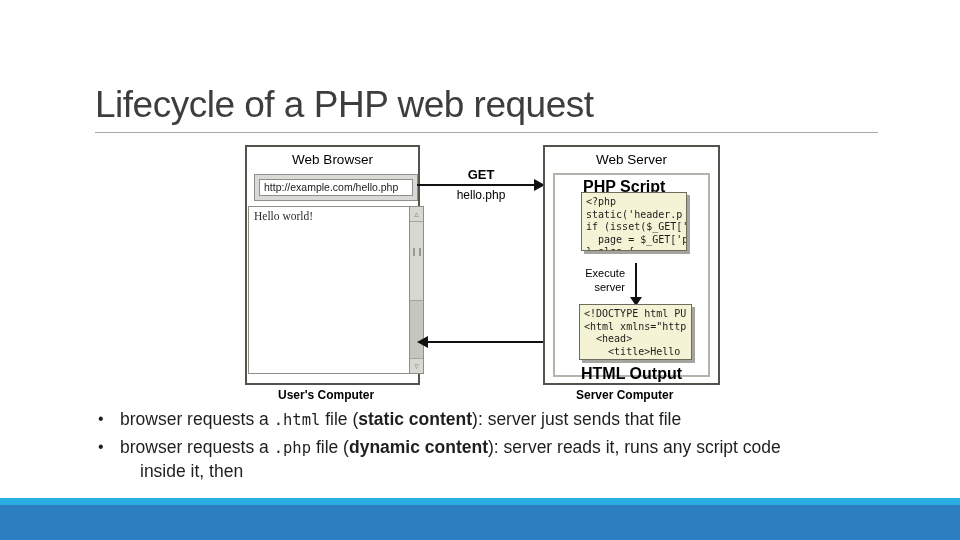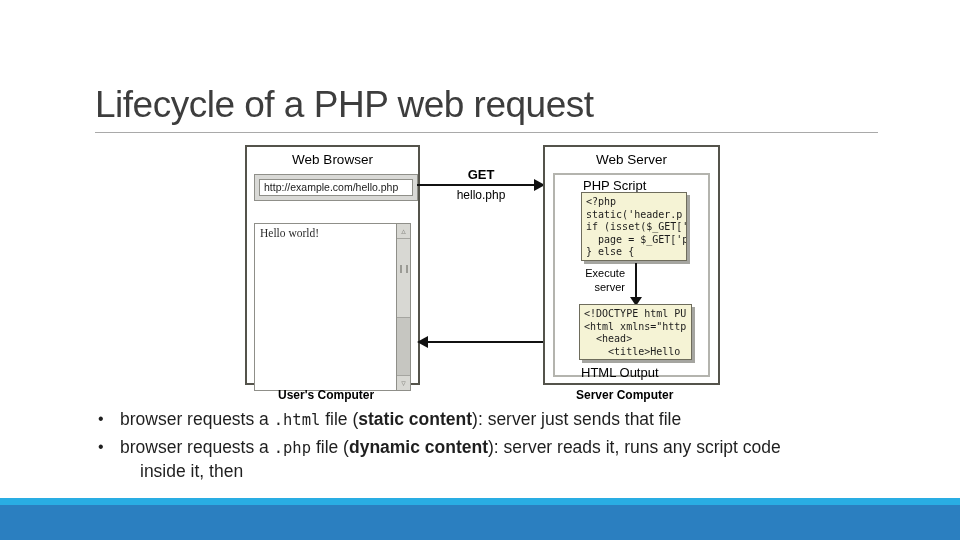--- a/index.html
+++ b/index.html
@@ -17,39 +17,39 @@
   .comp-box .box-title{text-align:center;font-weight:normal;font-size:13.5px;color:#000;
                        padding-top:5px;}
   .box-caption{position:absolute;font-weight:bold;font-size:12px;color:#000;white-space:nowrap;margin-left:28px;}
 
   
   .urlbar{position:absolute;left:7px;top:27px;width:164px;height:27px;background:#d9d9d6;
           border:1px solid #8f8f89;box-sizing:border-box;}
   .urlinput{position:absolute;left:4px;top:4px;right:4px;bottom:4px;background:#fff;
             border:1px solid #8f8f89;font-size:10.5px;line-height:15px;padding-left:4px;
             color:#1a1a1a;white-space:nowrap;overflow:hidden;}
-  .browser-content{position:absolute;left:7px;top:59px;width:157px;height:168px;background:#fff;
-                   border:1px solid #8f8f89;box-sizing:border-box;margin-top:17px;}
+  .browser-content{position:absolute;left:1px;top:59px;width:176px;height:168px;background:#fff;
+                   border:1px solid #8f8f89;box-sizing:border-box;}
   .page-text{position:absolute;left:5px;top:3px;font-family:"Liberation Serif",serif;
              font-size:11.5px;color:#2a2a2a;}
   .scrollbar{position:absolute;right:0;top:0;width:14px;height:100%;background:#c6c6c1;
              border-left:1px solid #8f8f89;box-sizing:border-box;}
   .sb-btn{position:absolute;left:0;width:100%;height:14px;background:#d8d8d3;
           color:#8f8f89;font-size:9px;line-height:14px;text-align:center;}
   .sb-btn.up{top:0;border-bottom:1px solid #a5a5a0;}
   .sb-btn.down{bottom:0;border-top:1px solid #a5a5a0;}
   .sb-handle{position:absolute;left:0;top:15px;width:100%;height:78px;background:#d8d8d3;
              border-bottom:1px solid #a5a5a0;}
   .grip{position:absolute;left:3px;top:26px;width:4px;height:8px;
         border-left:2px solid #9a9a94;border-right:2px solid #9a9a94;}
 
   
   .server-panel{position:absolute;left:8px;top:26px;width:157px;height:204px;
                 border:2px solid #b4b4ae;background:#fff;box-sizing:border-box;}
-  .code-label{position:absolute;font-weight:normal;font-size:13px;color:#000;white-space:nowrap;}
+  .code-label{position:absolute;font-weight:bold;font-size:16px;color:#000;white-space:nowrap;}
   .code-box{position:absolute;background:#f5f3d5;border:1px solid #6e6c5c;
             box-shadow:3px 3px 0 #a5a5a0;overflow:hidden;box-sizing:border-box;
             padding:3px 0 0 4px;}
   .code-box div{font-family:"DejaVu Sans Mono",monospace;font-size:10px;line-height:12.5px;
                 color:#1c1c1c;white-space:pre;}
   .exec-label{position:absolute;font-size:11px;line-height:14px;color:#000;text-align:right;}
 
   
   .hline{position:absolute;height:2px;background:#111;}
   .vline{position:absolute;width:2px;background:#111;}
@@ -108,21 +108,21 @@
   <div class="get-label">GET</div>
   <div class="get-sublabel">hello.php</div>
 
   <div class="hline" style="left:426px;top:341px;width:154px;"></div>
   <div class="arr-left" style="left:417px;top:336px;"></div>
 
   <div class="comp-box" style="left:543px;top:145px;width:177px;">
     <div class="box-title">Web Server</div>
     <div class="server-panel">
       <div class="code-label" style="left:28px;top:3px;">PHP Script</div>
-      <div class="code-box" style="left:26px;top:17px;width:106px;height:69px;">
+      <div class="code-box" style="left:26px;top:17px;width:106px;height:59px;">
         <div>&lt;?php</div>
         <div>static('header.p</div>
         <div>if (isset($_GET['</div>
         <div>  page = $_GET['p</div>
         <div>} else {</div>
       </div>
       <div class="exec-label" style="left:8px;top:91px;width:62px;">
         <div>Execute</div>
         <div>server</div>
       </div>

